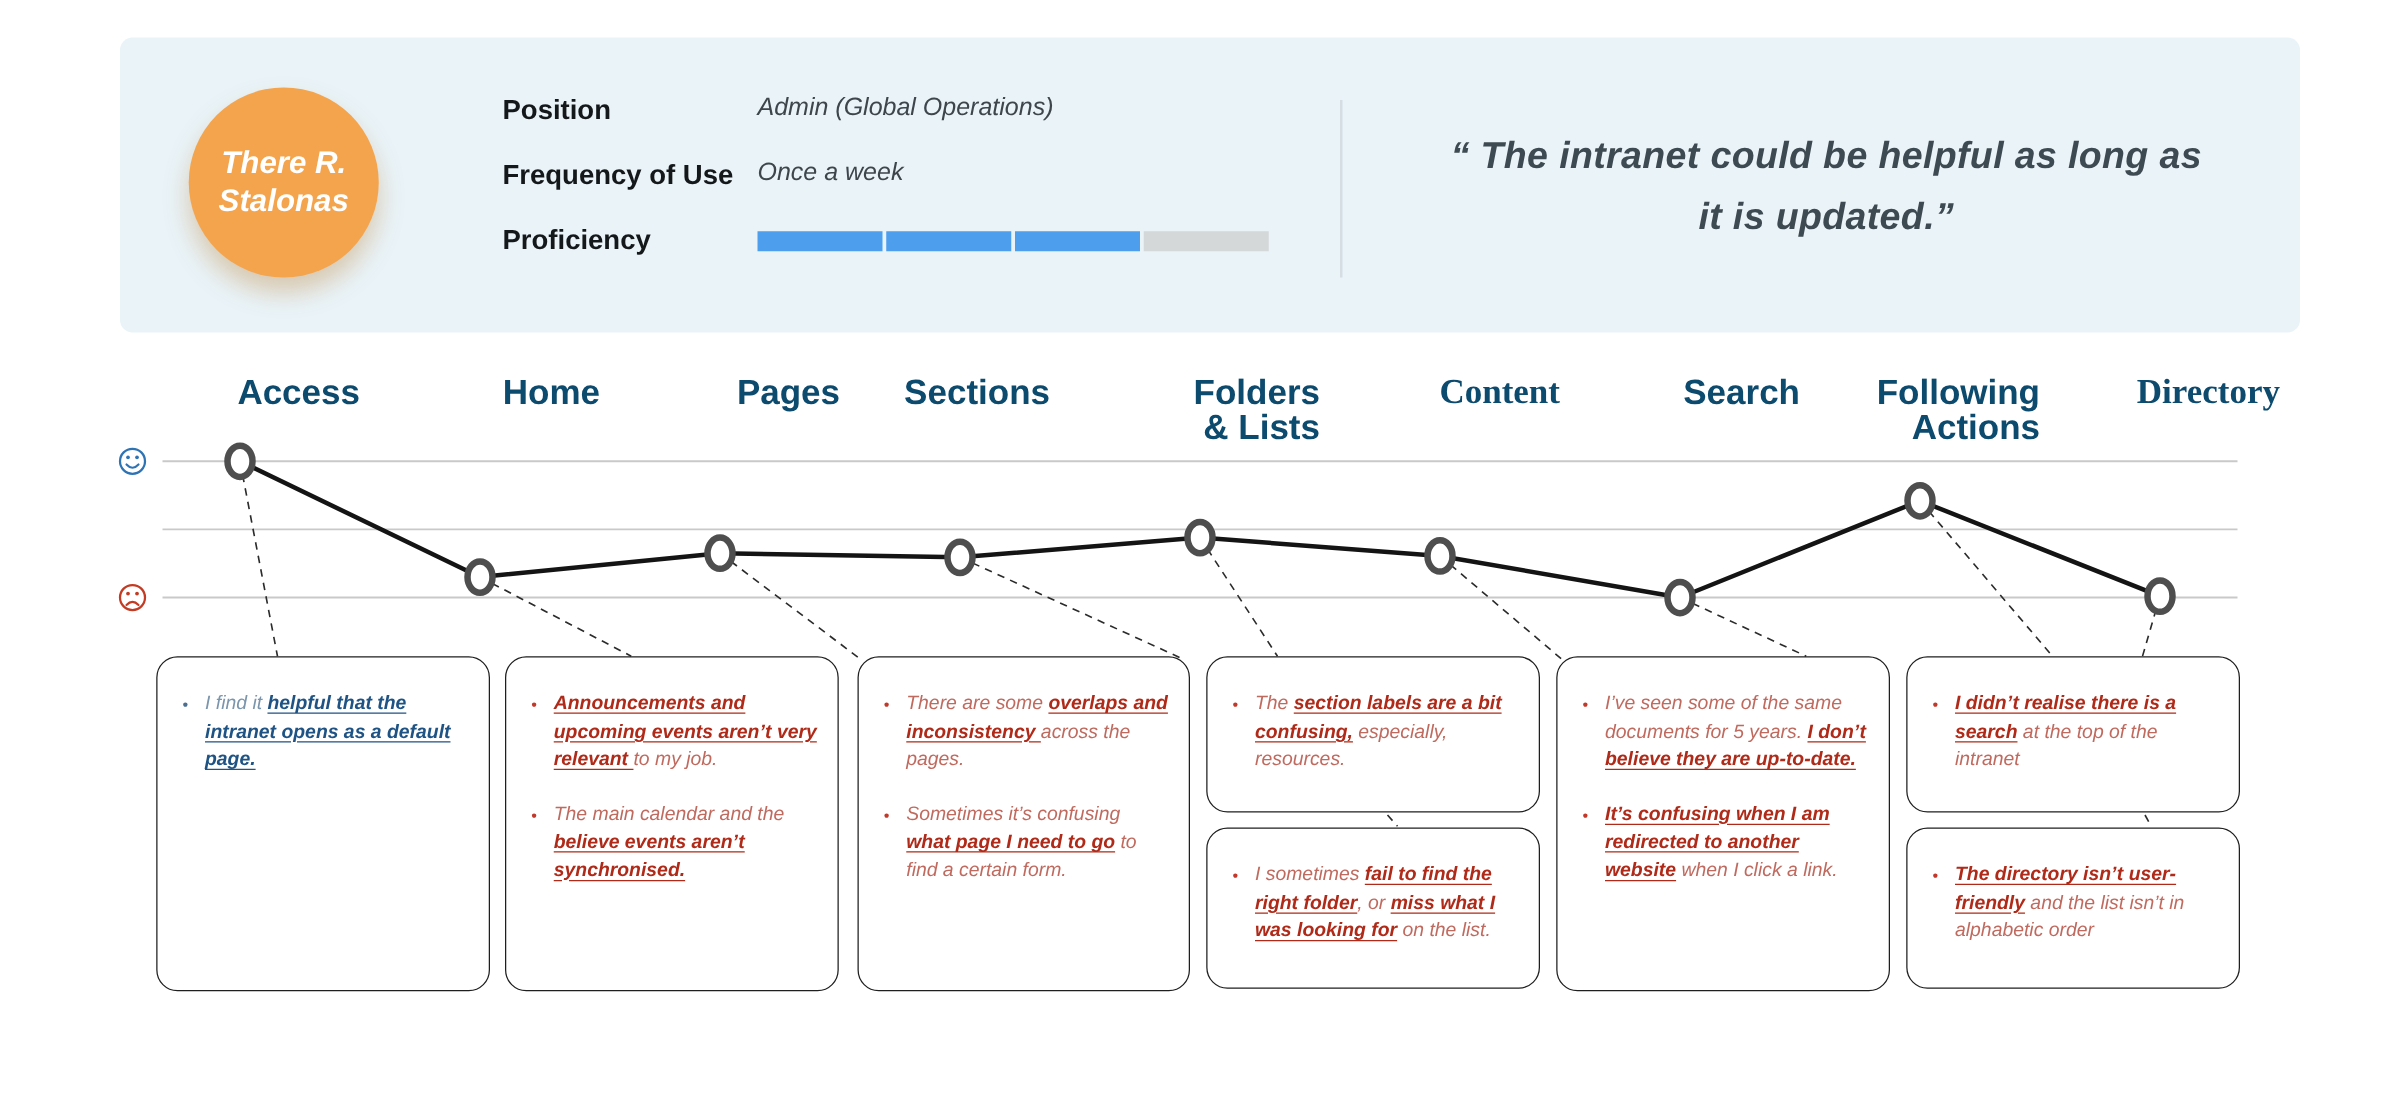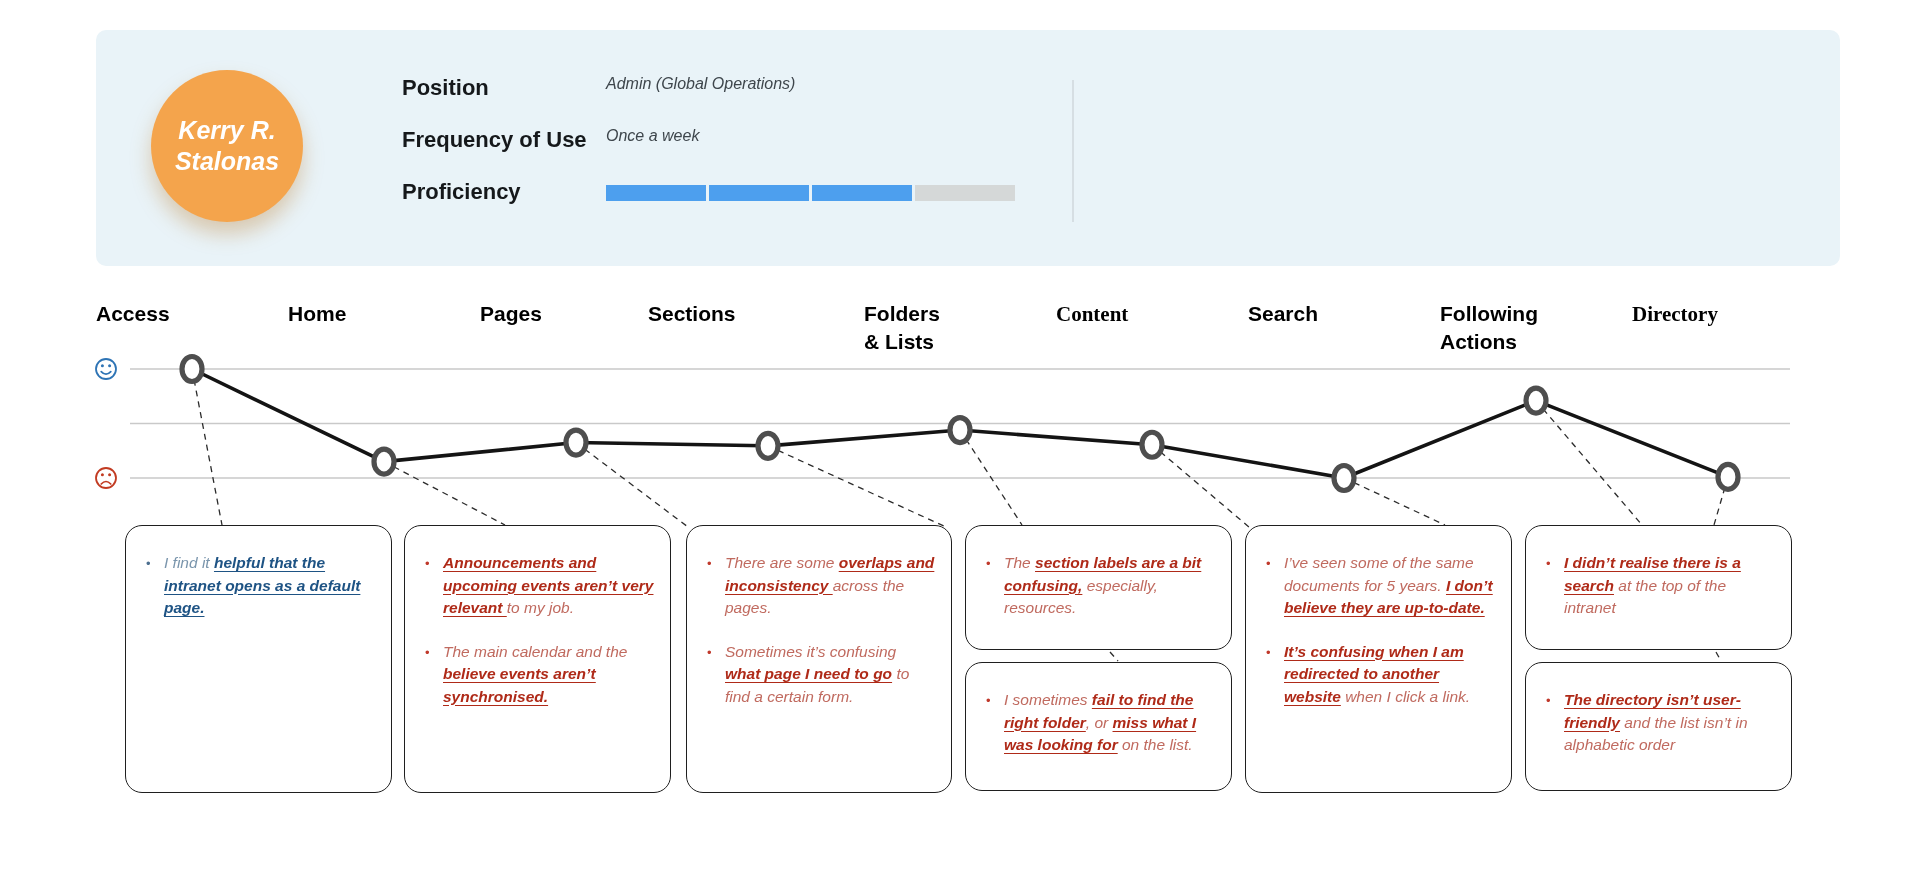--- a/index.html
+++ b/index.html
@@ -8,32 +8,32 @@
   .canvas { position: relative; width: 1920px; height: 874px; background: #ffffff; overflow: hidden; }
 
   
   .persona-card { position: absolute; left: 96px; top: 30px; width: 1744px; height: 236px;
                   background: #E9F3F8; border-radius: 10px; }
   .avatar { position: absolute; left: 55px; top: 40px; width: 152px; height: 152px; border-radius: 50%;
             background: #F4A44C; box-shadow: 0 12px 20px rgba(186,124,44,.35);
             display: flex; flex-direction: column; align-items: center; justify-content: center;
             color: #ffffff; font-weight: 700; font-style: italic; font-size: 25px; line-height: 31px; }
   .field-label { position: absolute; left: 262px; font-weight: 700; font-size: 22px; color: #15181B; margin-left: 44px; }
-  .field-value { position: absolute; left: 510px; font-style: italic; font-size: 16px; color: #3E464C; }
+  .field-value { position: absolute; left: 510px; font-style: italic; font-size: 20px; color: #3E464C; }
   .prof-bar { position: absolute; left: 510px; top: 155px; display: flex; gap: 3px; }
   .prof-seg { width: 100px; height: 16px; }
   .prof-seg.filled { background: #4D9FEE; }
   .prof-seg.empty  { background: #D5D8D8; }
   .header-divider { position: absolute; left: 976px; top: 50px; width: 2px; height: 142px; background: #D6DEE3; }
   .quote { position: absolute; left: 1010px; top: 70px; width: 710px; text-align: center;
            font-weight: 700; font-style: italic; font-size: 30px; line-height: 49px; color: #3E4A51; letter-spacing: .3px; }
 
   
-  .cat-label { position: absolute; top: 300px; width: 192px; text-align: left;
-               font-weight: 700; font-size: 21px; line-height: 28px; color: #000000; }
+  .cat-label { position: absolute; top: 300px; width: 192px; text-align: right;
+               font-weight: 700; font-size: 28px; line-height: 28px; color: #0c4a6e; }
   #chart-svg { position: absolute; left: 0; top: 0; width: 1920px; height: 874px; }
 
   
   .note-box { position: absolute; background: #ffffff; border: 1.7px solid #1F1F1F; border-radius: 17px;
               padding: 26px 16px 10px 14px; }
   .note-item { position: relative; padding-left: 24px; font-style: italic; font-size: 15.5px;
                line-height: 22.5px; margin-bottom: 21px; }
   .note-item .bullet { position: absolute; left: 6px; top: 1px; font-size: 13px; font-style: normal; }
   .note-box.negative .note-item { color: #C06A5F; }
   .note-box.negative .bullet { color: #C0392B; }
@@ -43,35 +43,39 @@
   .note-box.negative .em { color: #AF2A18; }
   .note-box.positive .em { color: #1E5384; }
 </style>
 </head>
 <body>
 
 <div class="canvas">
 
   <header class="persona-card">
     <div class="avatar">
-      <div>Kerry R.</div>
+      <div>There R.</div>
       <div>Stalonas</div>
     </div>
     <div class="field-label" style="top:45px">Position</div>
     <div class="field-value" style="top:45px">Admin (Global Operations)</div>
     <div class="field-label" style="top:97px">Frequency of Use</div>
     <div class="field-value" style="top:97px">Once a week</div>
     <div class="field-label" style="top:149px">Proficiency</div>
     <div class="prof-bar" id="prof-bar">
         <div class="prof-seg filled"></div>
         <div class="prof-seg filled"></div>
         <div class="prof-seg filled"></div>
         <div class="prof-seg empty"></div>
       </div>
     <div class="header-divider"></div>
+    <div class="quote">
+      <div>“ The intranet could be helpful as long as</div>
+      <div>it is updated.”</div>
+    </div>
   </header>
 
   <div id="cat-labels">
       <div class="cat-label" style="left: 96px;">
         <div>Access</div>
       </div>
       <div class="cat-label" style="left: 288px;">
         <div>Home</div>
       </div>
       <div class="cat-label" style="left: 480px;">

